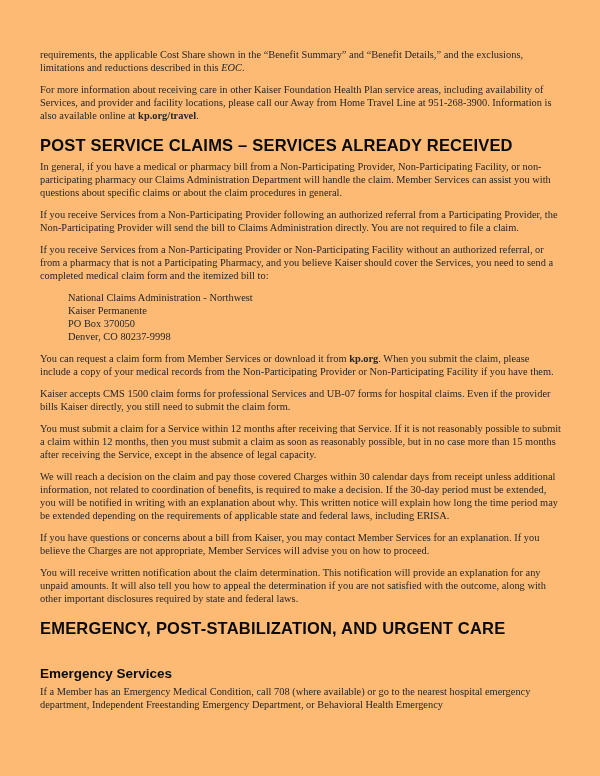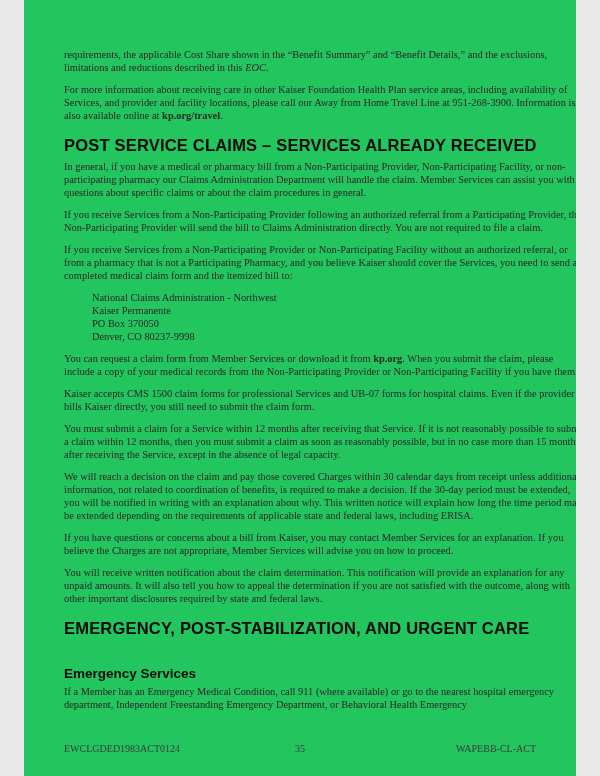--- a/index.html
+++ b/index.html
@@ -1,22 +1,22 @@
 <!DOCTYPE html>
 <html><head>
 <meta charset="utf-8">
 <style>
   * { margin: 0; padding: 0; box-sizing: border-box; }
   html, body { background: #e8e8e8; }
   .page {
     position: relative;
-    width: 552px;
+    width: 600px;
     height: 776px;
     margin: 0 auto;
-    background: #22c55e;
+    background: #fdba74;
     font-family: "Liberation Serif", serif;
     color: #262626;
     overflow: hidden;
   }
   .content {
     position: absolute;
     top: 48px;
     left: 40px;
     width: 521px;
   }
@@ -101,22 +101,17 @@
     <p class="body-p">We will reach a decision on the claim and pay those covered Charges within 30 calendar days from receipt unless additional information, not related to coordination of benefits, is required to make a decision. If the 30-day period must be extended, you will be notified in writing with an explanation about why. This written notice will explain how long the time period may be extended depending on the requirements of applicable state and federal laws, including ERISA.</p>
 
     <p class="body-p">If you have questions or concerns about a bill from Kaiser, you may contact Member Services for an explanation. If you believe the Charges are not appropriate, Member Services will advise you on how to proceed.</p>
 
     <p class="body-p">You will receive written notification about the claim determination. This notification will provide an explanation for any unpaid amounts. It will also tell you how to appeal the determination if you are not satisfied with the outcome, along with other important disclosures required by state and federal laws.</p>
 
     <h1 class="sec-title">EMERGENCY, POST-STABILIZATION, AND URGENT CARE</h1>
 
     <h2 class="sub-title">Emergency Services</h2>
 
-    <p class="body-p">If a Member has an Emergency Medical Condition, call 911 (where available) or go to the nearest hospital emergency department, Independent Freestanding Emergency Department, or Behavioral Health Emergency</p>
+    <p class="body-p">If a Member has an Emergency Medical Condition, call 708 (where available) or go to the nearest hospital emergency department, Independent Freestanding Emergency Department, or Behavioral Health Emergency</p>
 
   </div>
 
-  <div class="footer">
-    <span class="f-left">EWCLGDED1983ACT0124</span>
-    <span class="f-center">35</span>
-    <span class="f-right">WAPEBB-CL-ACT</span>
-  </div>
 </div>
 
 </body></html>

